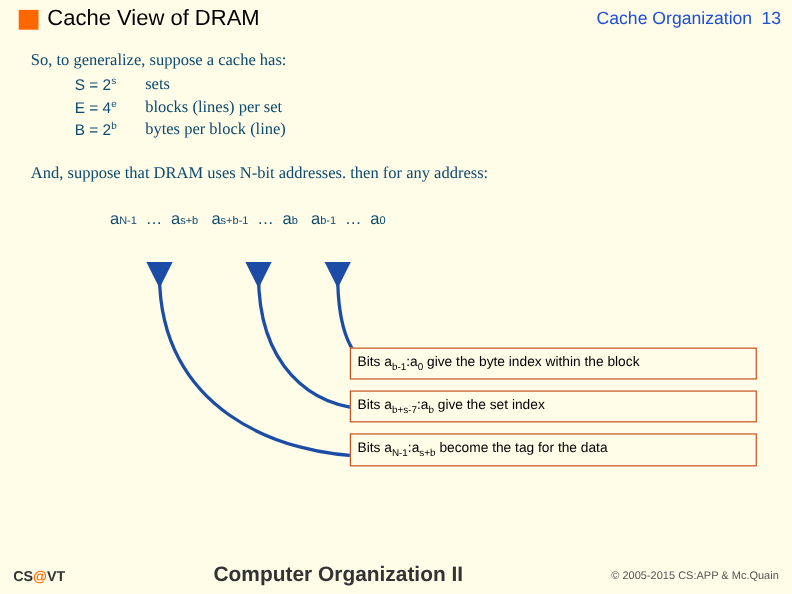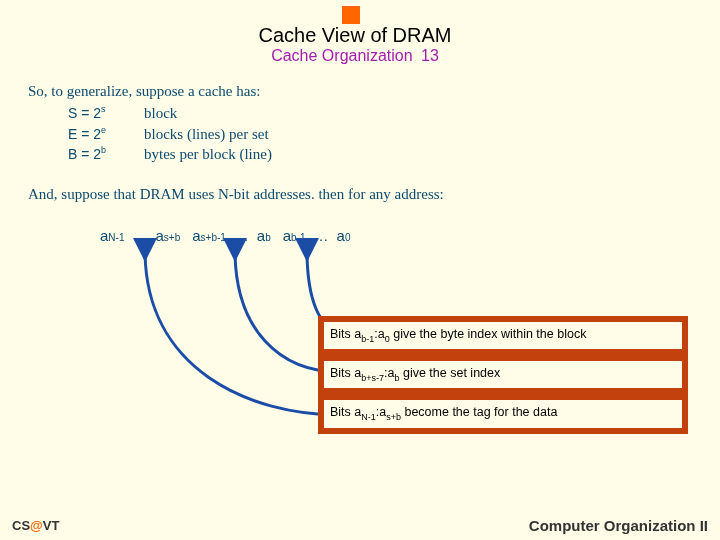--- a/index.html
+++ b/index.html
@@ -7,52 +7,51 @@
     width: 720px;
     height: 540px;
     background: #fffce8;
     font-family: "Times New Roman", serif;
     position: relative;
     overflow: hidden;
   }
   .header {
     display: flex;
     align-items: center;
-    padding: 6px 10px 6px 0;
-    font-family: Arial, sans-serif;
-    flex-direction: column;
+    padding: 6px 10px 6px 17px;
+    font-family: Arial, sans-serif;
   }
   .header-square {
     width: 18px;
     height: 18px;
     background: #ff6600;
     margin-right: 8px;
   }
   .header-title {
     font-size: 20px;
     font-weight: normal;
     color: #000;
     flex: 1;
     font-family: Arial, sans-serif;
   }
   .header-right {
     font-size: 16px;
-    color: #a21caf;
+    color: #1d4ed8;
     font-family: Arial, sans-serif;
   }
   .header-right .pgnum { margin-left: 4px; }
   .content {
     padding: 10px 28px 0 28px;
     font-size: 15px;
     color: #0c4a6e;
     line-height: 1.35;
   }
   .intro { margin-bottom: 2px; }
   .params { margin-left: 40px; }
-  .params .row { display: flex; gap: 16px; }
+  .params .row { display: flex; gap: 4px; }
   .params .lhs { width: 60px; font-family: Arial, sans-serif; font-size: 14px; }
   .params .lhs .sup { font-size: 9px; vertical-align: super; }
   .params .desc { }
   .and-line { margin-top: 20px; }
   .bitexpr {
     margin-top: 22px;
     margin-left: 72px;
     font-family: Arial, sans-serif;
     font-size: 15px;
     display: flex;
@@ -62,25 +61,26 @@
   .bitexpr .grp { display: inline-flex; align-items: baseline; }
   .bitexpr .sub { font-size: 10px; vertical-align: sub; }
   .bitexpr .dots { padding: 0 4px; }
   .boxes {
     position: absolute;
     right: 32px;
     top: 316px;
     width: 370px;
   }
   .boxes .box {
-    border: 6px solid #c2410c;
+    border: 1px solid #c2410c;
     background: #fffce8;
     font-family: Arial, sans-serif;
     font-size: 12.5px;
     padding: 4px 6px;
+    margin-bottom: 10px;
     line-height: 1.3;
   }
   .boxes .box .sub { font-size: 9px; vertical-align: sub; }
   .footer {
     position: absolute;
     bottom: 6px;
     left: 0;
     width: 100%;
     display: flex;
     align-items: center;
@@ -88,21 +88,21 @@
     padding: 0 12px;
     font-family: Arial, sans-serif;
   }
   .footer-left {
     font-size: 13px;
     font-weight: bold;
     color: #333;
   }
   .footer-left .at { color: #ff6600; }
   .footer-center {
-    font-size: 15px;
+    font-size: 19px;
     font-weight: bold;
     color: #333;
   }
   .footer-right {
     font-size: 10px;
     color: #555;
   }
   svg.arrows {
     position: absolute;
     left: 0;
@@ -120,24 +120,24 @@
     <span>Cache Organization</span>
     <span class="pgnum">13</span>
   </div>
 </div>
 
 <div class="content">
   <div class="intro">So, to generalize, suppose a cache has:</div>
   <div class="params">
     <div class="row">
       <span class="lhs"><span>S = 2</span><span class="sup">s</span></span>
-      <span class="desc">block</span>
+      <span class="desc">sets</span>
     </div>
     <div class="row">
-      <span class="lhs"><span>E = 2</span><span class="sup">e</span></span>
+      <span class="lhs"><span>E = 4</span><span class="sup">e</span></span>
       <span class="desc">blocks (lines) per set</span>
     </div>
     <div class="row">
       <span class="lhs"><span>B = 2</span><span class="sup">b</span></span>
       <span class="desc">bytes per block (line)</span>
     </div>
   </div>
 
   <div class="and-line">And, suppose that DRAM uses N-bit addresses.  then for any address:</div>
 
@@ -196,13 +196,14 @@
   <div class="box">
     <span>Bits a</span><span class="sub">N-1</span><span>:a</span><span class="sub">s+b</span><span> become the tag for the data</span><br>
   </div>
 </div>
 
 <div class="footer">
   <div class="footer-left">
     <span>CS</span><span class="at">@</span><span>VT</span>
   </div>
   <div class="footer-center">Computer Organization II</div>
+  <div class="footer-right">© 2005-2015 CS:APP &amp; Mc.Quain</div>
 </div>
 
 </body></html>

